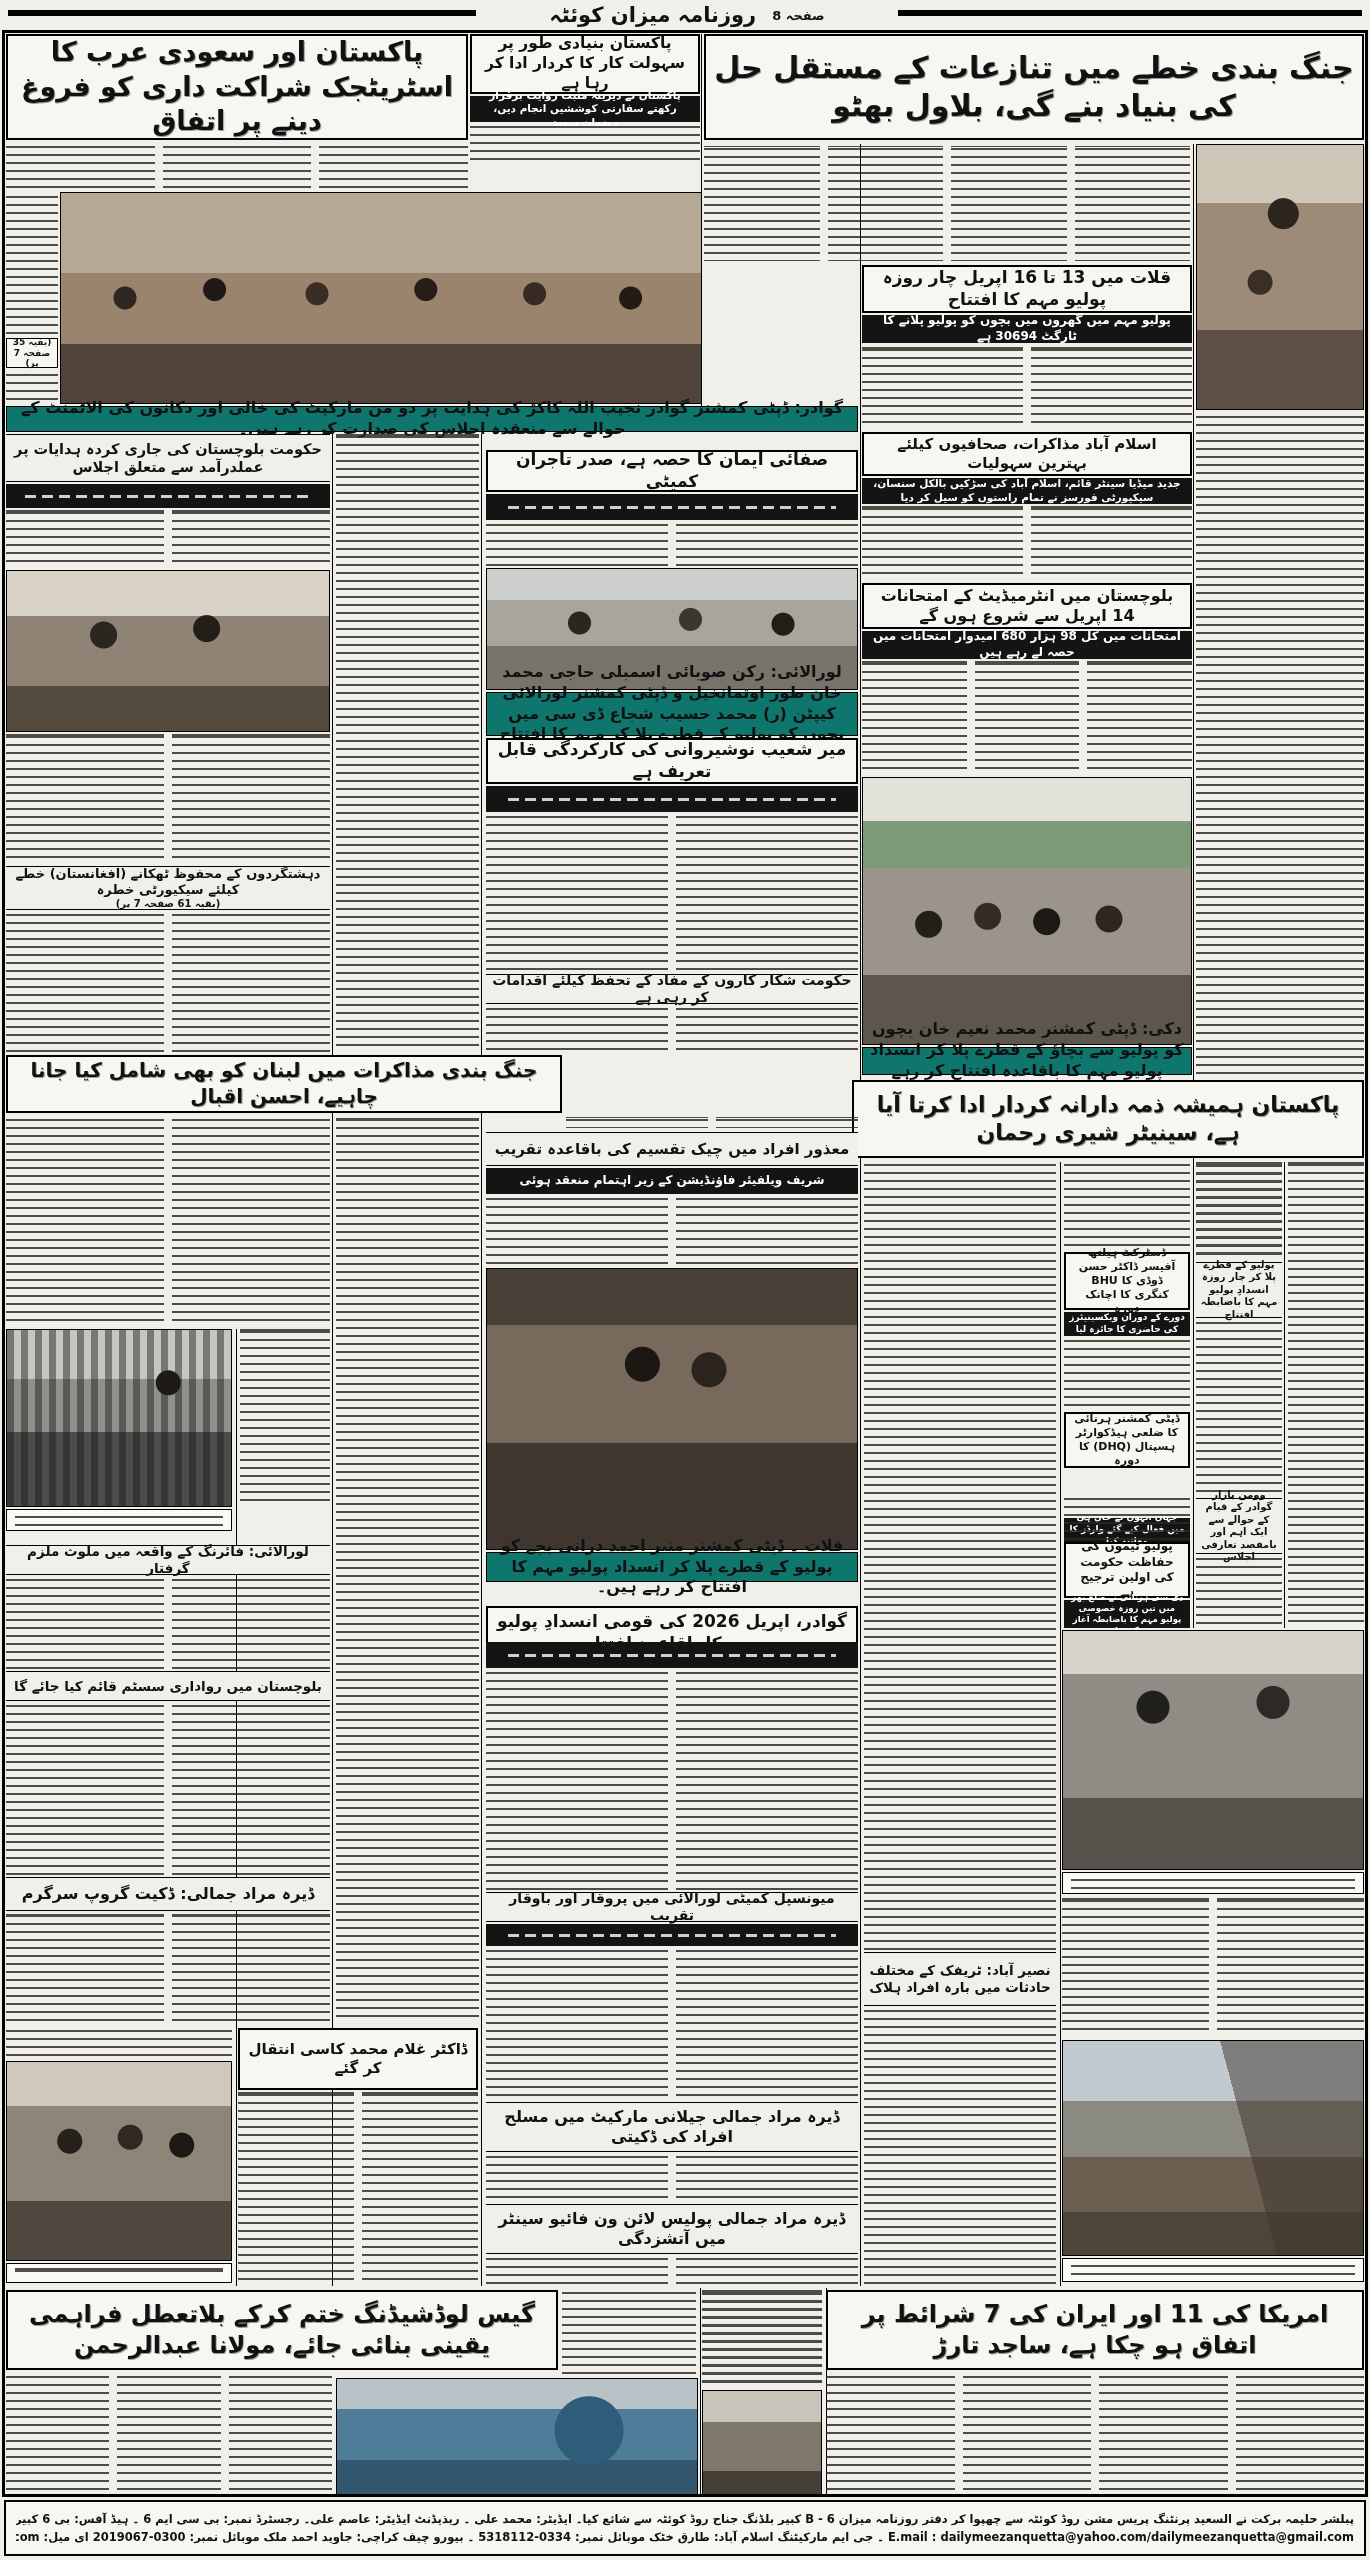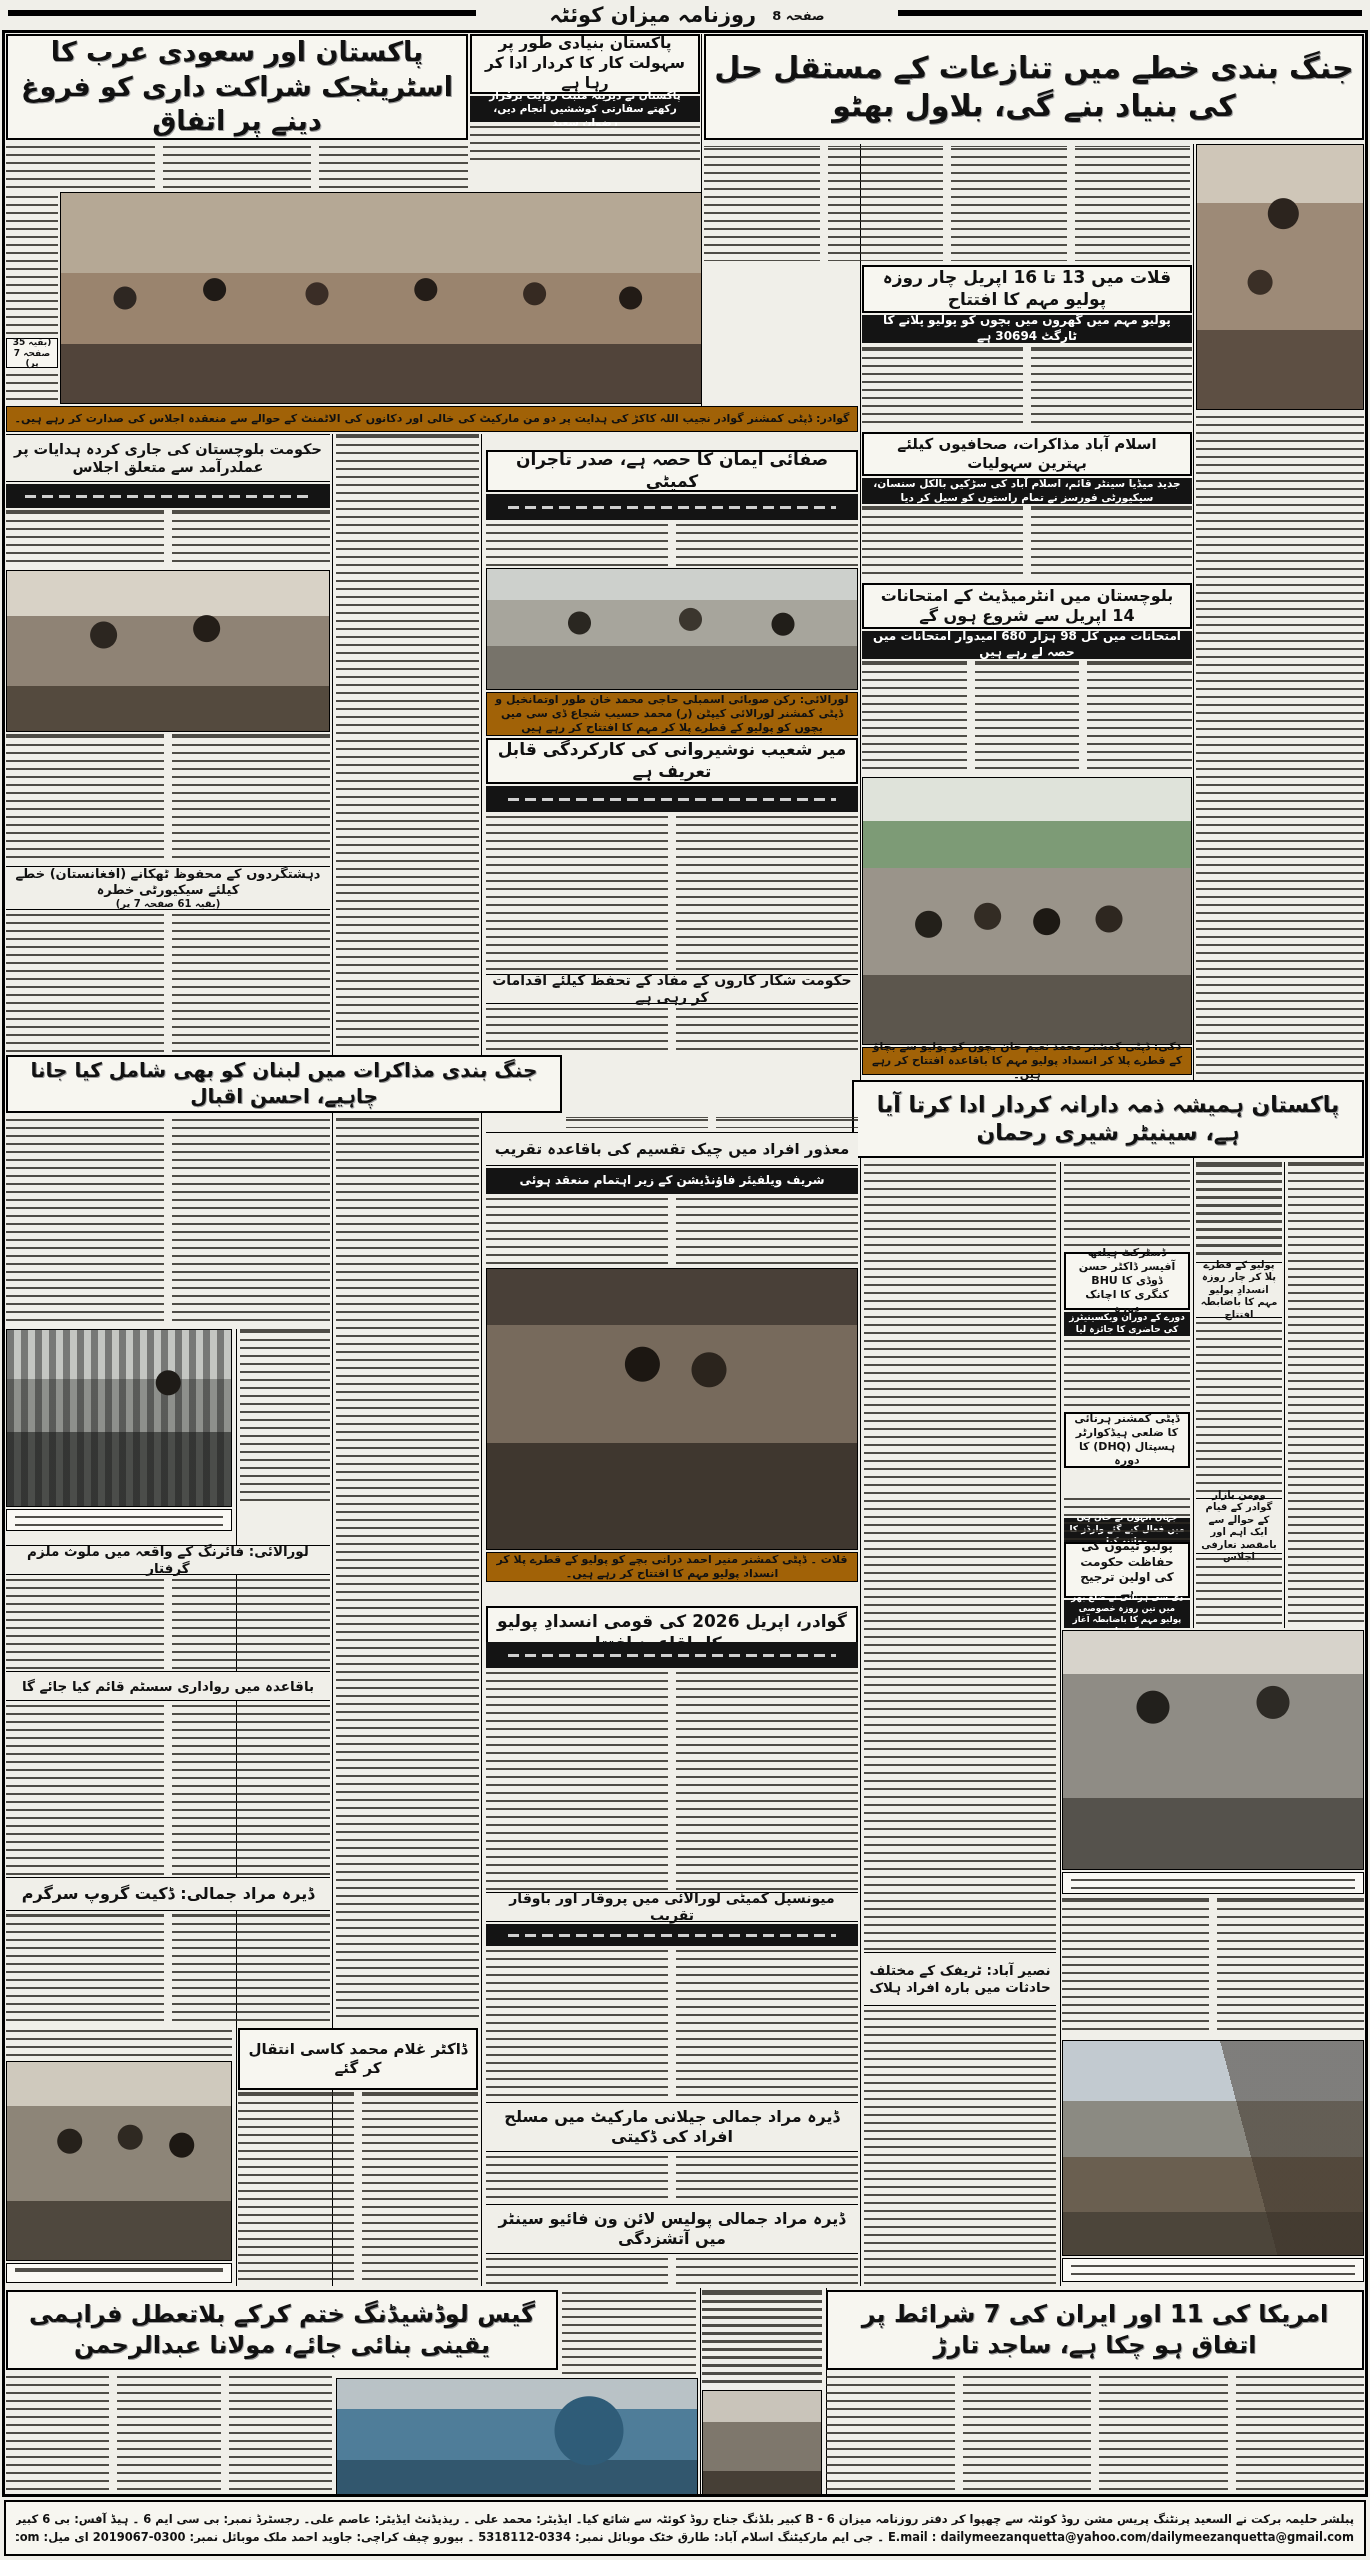--- a/index.html
+++ b/index.html
@@ -13,21 +13,21 @@
   .bhead{font-weight:800;text-align:center;display:flex;align-items:center;justify-content:center;
          border-top:1.8px solid #000;border-bottom:1.8px solid #000;background:#f0efe9;line-height:1.25;padding:1px 4px;}
   .bar{background:#141414;color:#fff;font-weight:700;display:flex;align-items:center;justify-content:center;
        text-align:center;padding:1px 5px;line-height:1.3;}
   .bar-sim{background:#141414;display:flex;align-items:center;justify-content:center;}
   .bar-sim::after{content:"";display:block;width:88%;height:3px;
        background:repeating-linear-gradient(90deg,#cfcfcf 0 11px,transparent 11px 17px);}
   .sim{flex:1;background-image:repeating-linear-gradient(#2b2822 0 2.5px,transparent 2.5px 8px);
        background-position:0 2px;opacity:.82;}
   .cols{display:flex;gap:8px;direction:rtl;}
-  .cap{border:1.6px solid #000;font-size:11px;font-weight:700;background:#a16207;display:flex;
+  .cap{border:1.6px solid #000;font-size:16px;font-weight:700;background:#0f766e;display:flex;
        align-items:center;justify-content:center;text-align:center;padding:1px 6px;line-height:1.3;}
   .cap-sim{border:1.6px solid #000;background:#faf9f4;display:flex;padding:4px 8px;}
   .photo{border:1.8px solid #000;}
   .vr{border-left:1.6px solid #000;width:0;}
   .notebox{border:1.4px solid #000;font-size:9px;font-weight:700;display:flex;align-items:center;
        justify-content:center;text-align:center;background:#f7f6f0;line-height:1.2;padding:1px;}
   .mastrule{border-top:3px solid #000;border-bottom:3px solid #000;height:4px;}
   .mast{display:flex;align-items:center;justify-content:center;gap:16px;}
   .mast .t{font-size:21px;font-weight:900;}
   .mast .p{font-size:13px;font-weight:700;}
@@ -298,21 +298,21 @@
       <i class="sim"></i>
     </div>
   <div class="abs bhead" style="left:6px;top:1545px;width:324px;height:30px;font-size:13.5px;">
       <span>لورالائی: فائرنگ کے واقعہ میں ملوث ملزم گرفتار</span>
     </div>
   <div class="abs cols" style="left:6px;top:1577px;width:324px;height:92px;">
       <i class="sim"></i>
       <i class="sim"></i>
     </div>
   <div class="abs bhead" style="left:6px;top:1671px;width:324px;height:30px;font-size:13.5px;">
-      <span>باقاعدہ میں رواداری سسٹم قائم کیا جائے گا</span>
+      <span>بلوچستان میں رواداری سسٹم قائم کیا جائے گا</span>
     </div>
   <div class="abs cols" style="left:6px;top:1703px;width:324px;height:172px;">
       <i class="sim"></i>
       <i class="sim"></i>
     </div>
   <div class="abs bhead" style="left:6px;top:1877px;width:324px;height:34px;font-size:16px;">
       <span>ڈیرہ مراد جمالی: ڈکیت گروپ سرگرم</span>
     </div>
   <div class="abs cols" style="left:6px;top:1913px;width:324px;height:113px;">
       <i class="sim"></i>

